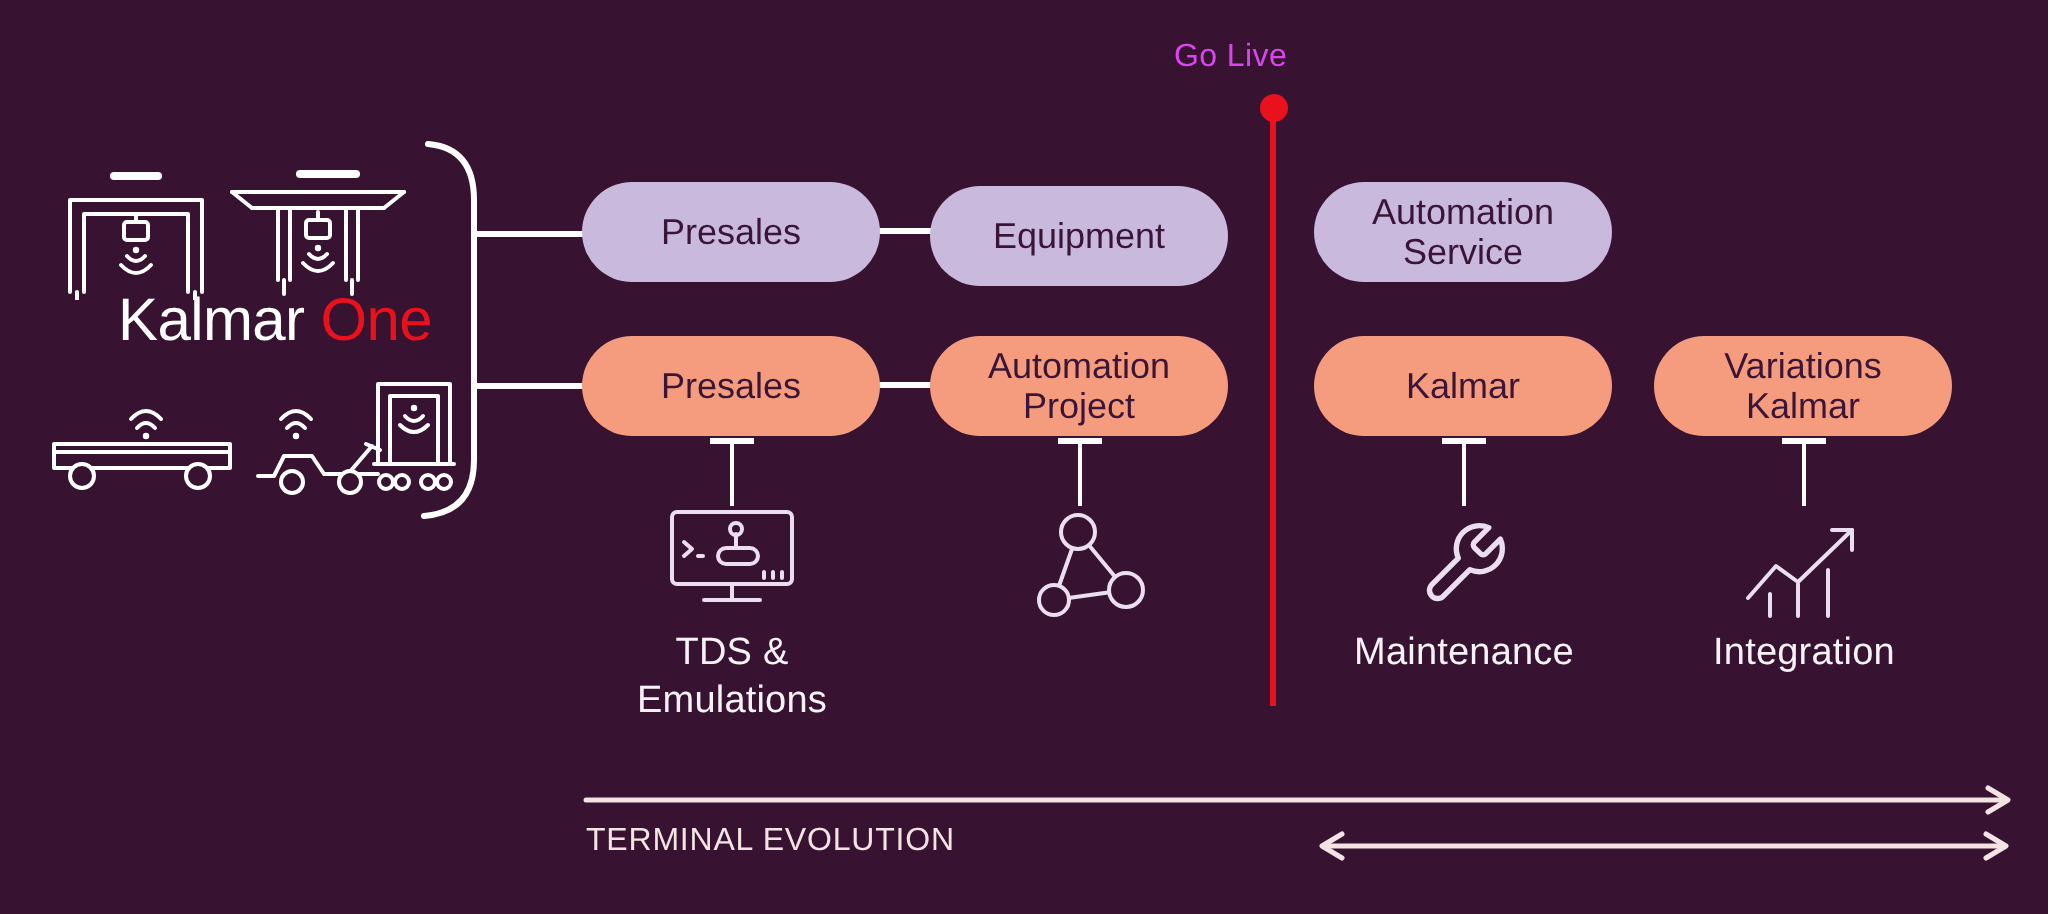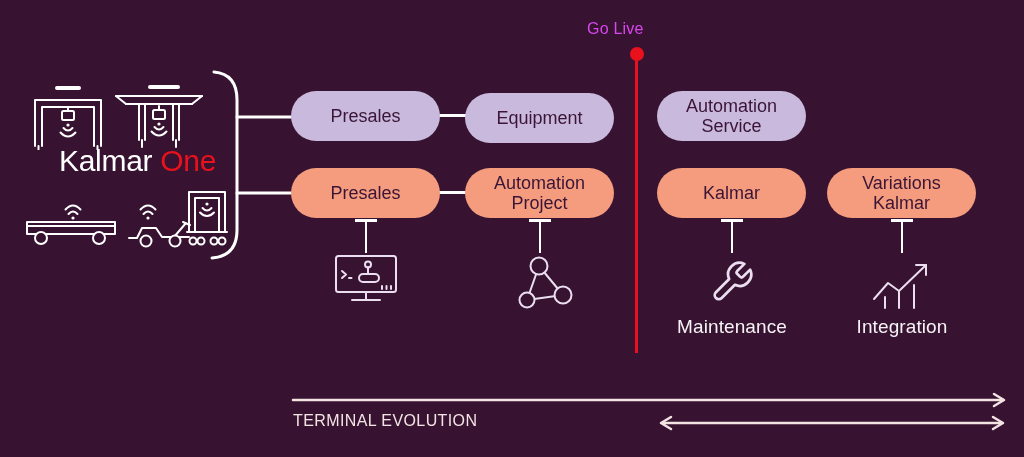--- a/index.html
+++ b/index.html
@@ -207,20 +207,22 @@
   <svg class="abs" style="left:871px;top:256px" width="62" height="54" viewBox="0 0 62 54">
     <g fill="none" stroke="#eadef0" stroke-width="2" stroke-linecap="round" stroke-linejoin="round">
       <path d="M14 41 V52"></path>
       <path d="M28 36 V52"></path>
       <path d="M43 29 V52"></path>
       <path d="M3 43 L17 27 L28 35 L55 9"></path>
       <path d="M45 9 H55 M55 9 V19"></path>
     </g>
   </svg>
 
+  <div class="ms-label" style="left:281px;top:315px">TDS &amp;
+Emulations</div>
   <div class="ms-label" style="left:647px;top:315px">Maintenance</div>
   <div class="ms-label" style="left:817px;top:315px">Integration</div>
 
   <svg class="abs" style="left:290px;top:392px" width="720" height="44" viewBox="0 0 720 44">
     <g fill="none" stroke="#f3e4e3" stroke-width="2.5" stroke-linecap="round" stroke-linejoin="round">
       <path d="M3 8 H713"></path>
       <path d="M704 2 L714 8 L704 14"></path>
       <path d="M372 31 H712"></path>
       <path d="M381 25 L371 31 L381 37"></path>
       <path d="M703 25 L713 31 L703 37"></path>

